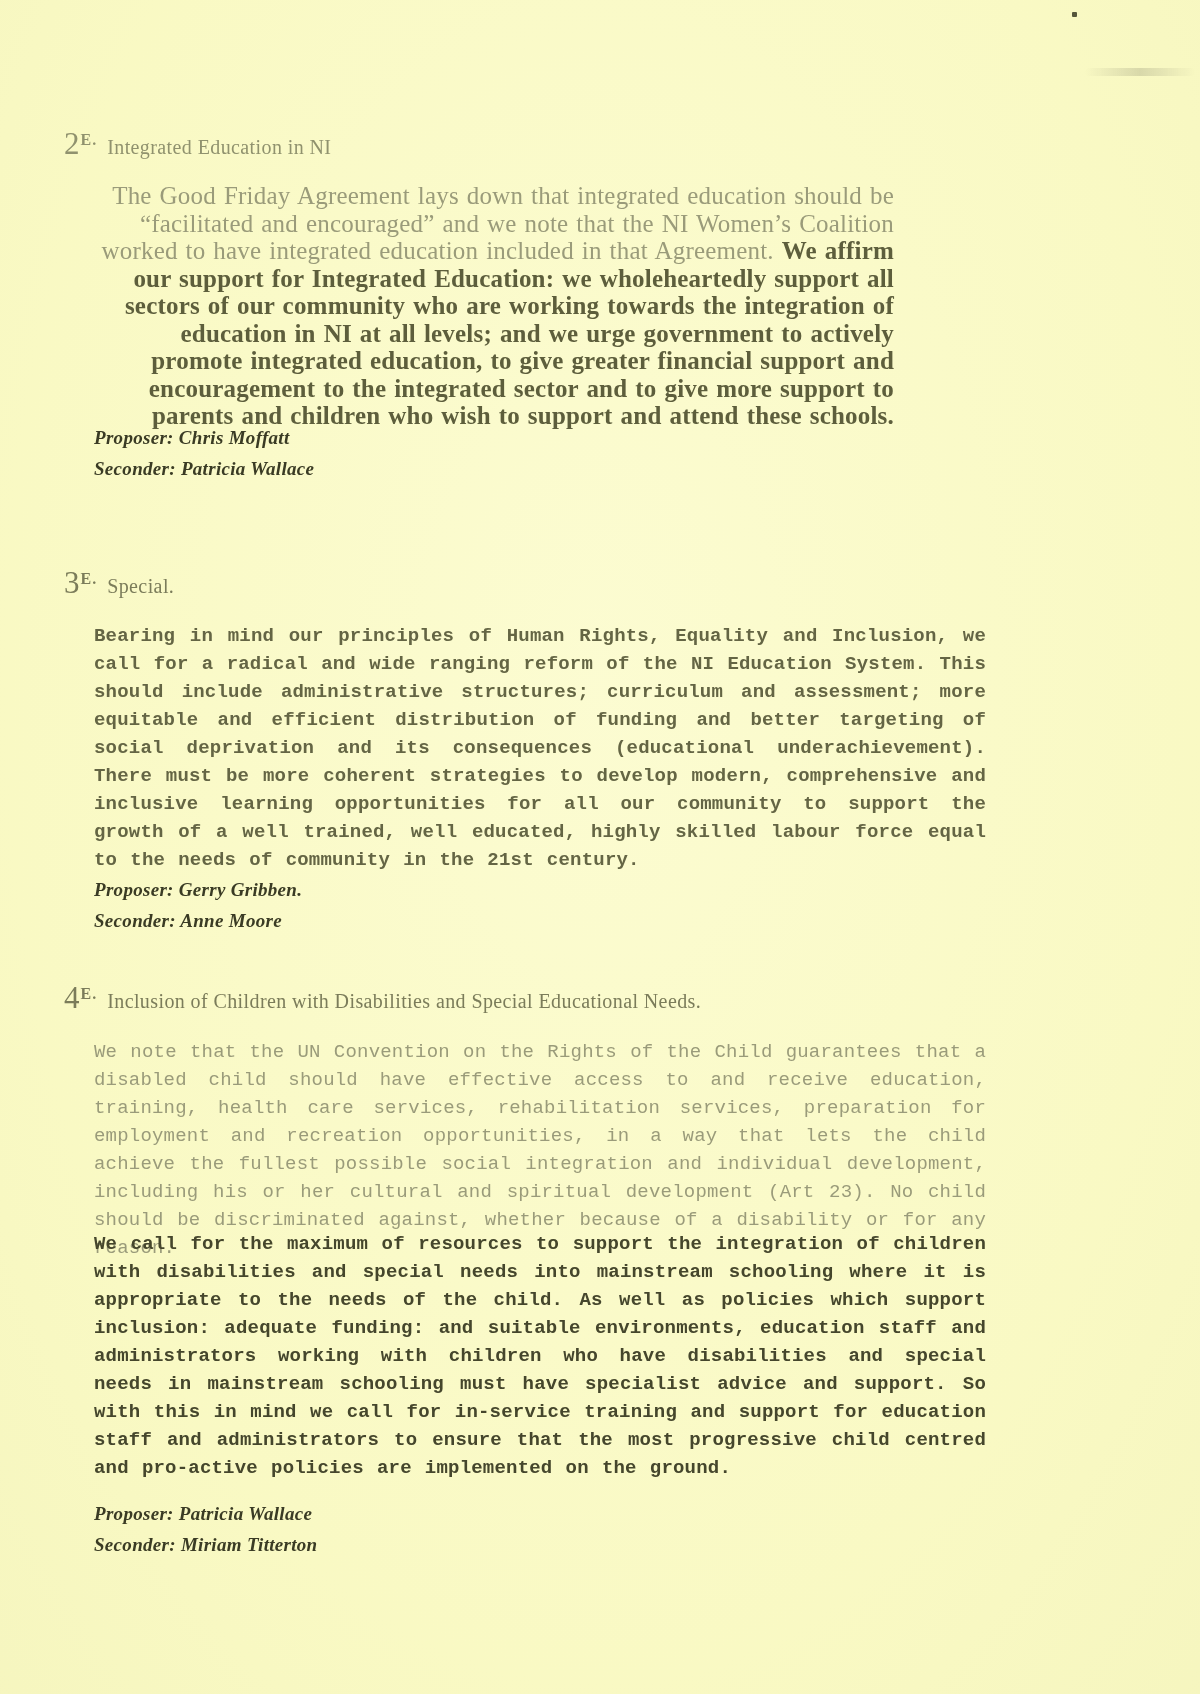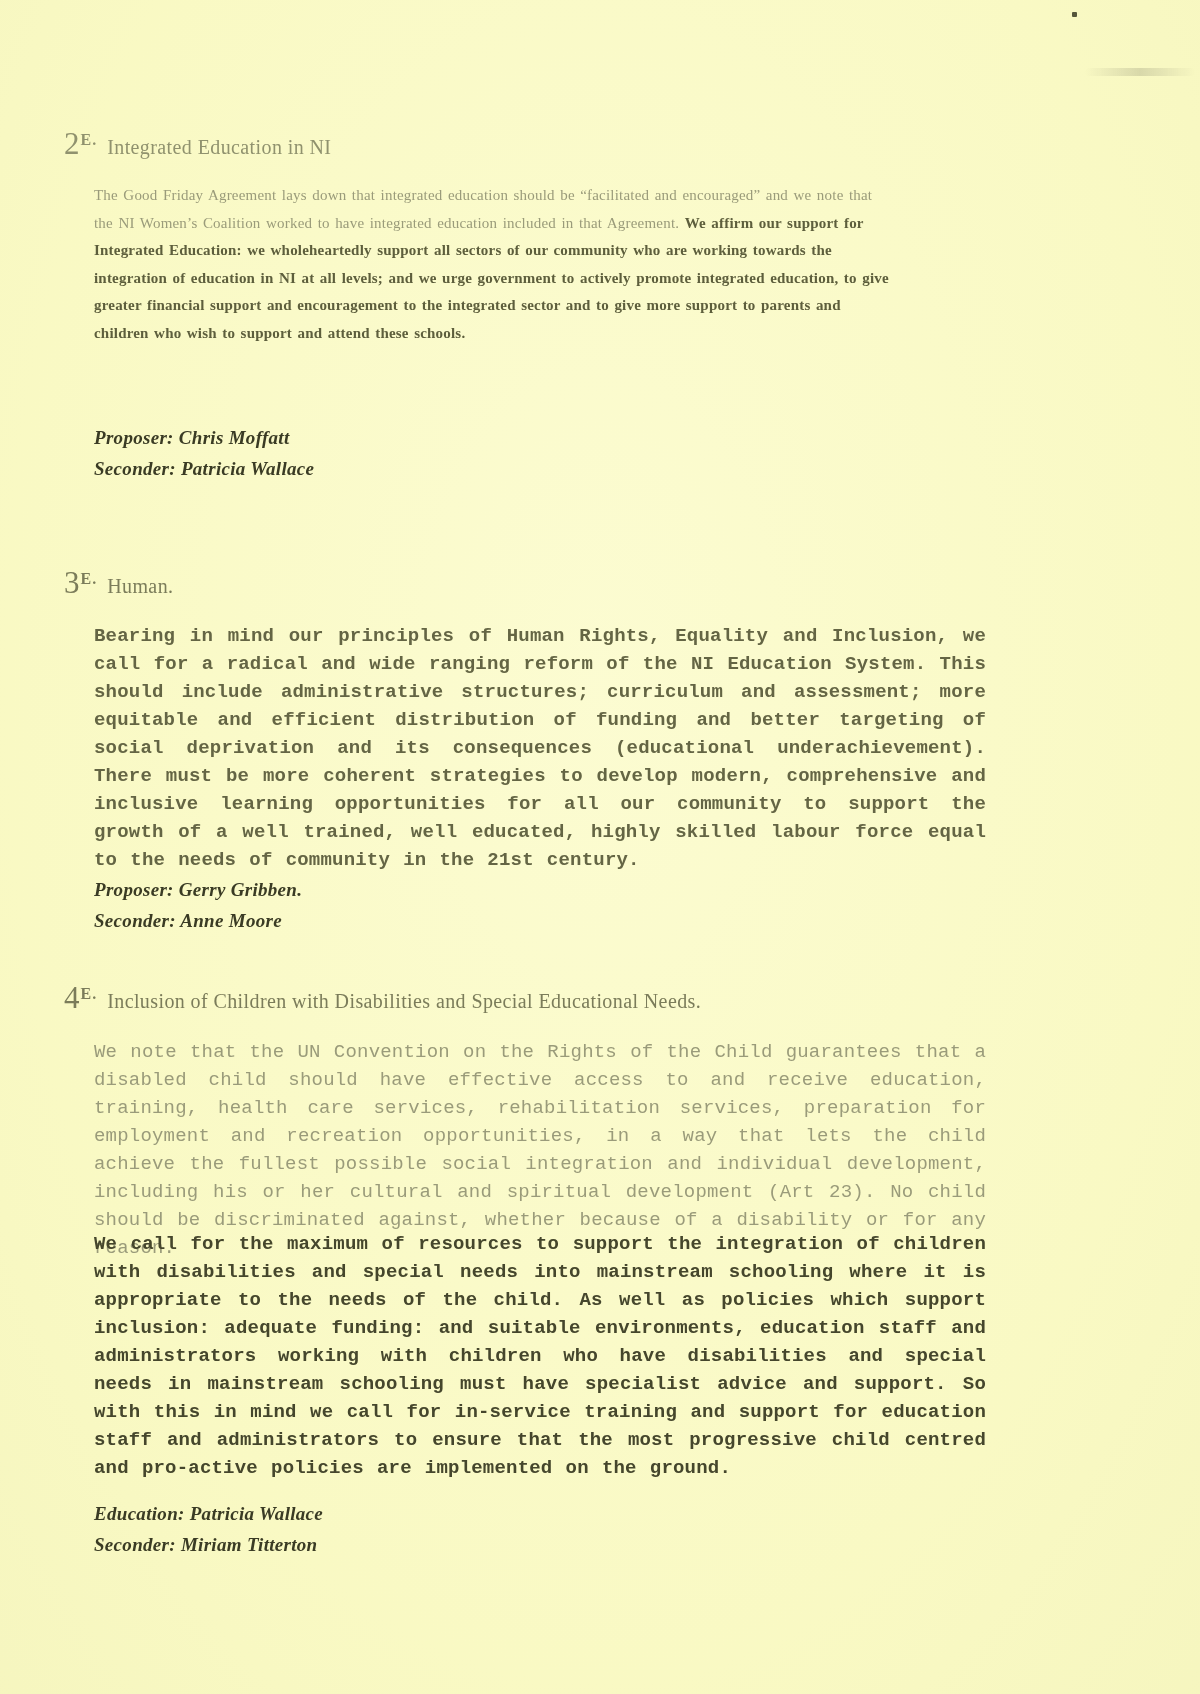--- a/index.html
+++ b/index.html
@@ -89,47 +89,47 @@
 <div class="page">
   <div class="content">
 
     <div class="speck" style="left:1072px; top:12px;"></div>
     <div class="smudge" style="left:1085px; top:68px;"></div>
 
     <div class="heading ink-light-2" style="top:126px;">
       <span class="num">2</span><span class="letter">E.</span><span class="title">Integrated Education in NI</span>
     </div>
 
-    <div class="para" style="top:182px; width:800px; font-size:15px; line-height:27.5px;">
+    <div class="para" style="top:182px; width:800px; font-size:25px; line-height:27.5px;text-align:right;">
       <span class="ink-light">The Good Friday Agreement lays down that integrated education should be “facilitated and encouraged” and we note that the NI Women’s Coalition worked to have integrated education included in that Agreement. </span><span class="emph">We affirm our support for Integrated Education: we wholeheartedly support all sectors of our community who are working towards the integration of education in NI at all levels; and we urge government to actively promote integrated education, to give greater financial support and encouragement to the integrated sector and to give more support to parents and children who wish to support and attend these schools.</span>
     </div>
 
     <div class="names ink-darkest" style="top:422px;">
       <div>Proposer: Chris Moffatt</div>
       <div>Seconder: Patricia Wallace</div>
     </div>
 
     <div class="heading ink-medium" style="top:565px;">
-      <span class="num">3</span><span class="letter">E.</span><span class="title">Human.</span>
+      <span class="num">3</span><span class="letter">E.</span><span class="title">Special.</span>
     </div>
 
     <div class="para justify ink-med-dark" style="top:622px; width:892px;">Bearing in mind our principles of Human Rights, Equality and Inclusion, we call for a radical and wide ranging reform of the NI Education System. This should include administrative structures; curriculum and assessment; more equitable and efficient distribution of funding and better targeting of social deprivation and its consequences (educational underachievement).  There must be more coherent strategies to develop modern, comprehensive and inclusive learning opportunities for all our community to support the growth of a well trained, well educated, highly skilled labour force equal to the needs of community in the 21st century.</div>
 
     <div class="names ink-darkest" style="top:874px;">
       <div>Proposer: Gerry Gribben.</div>
       <div>Seconder: Anne Moore</div>
     </div>
 
     <div class="heading ink-medium" style="top:980px;">
       <span class="num">4</span><span class="letter">E.</span><span class="title">Inclusion of Children with Disabilities and Special Educational Needs.</span>
     </div>
 
     <div class="para justify ink-light" style="top:1038px; width:892px;">We note that the UN Convention on the Rights of the Child guarantees that a disabled child should have effective access to and receive education, training, health care services, rehabilitation services, preparation for employment and recreation opportunities, in a way that lets the child achieve the fullest possible social integration and individual development, including his or her cultural and spiritual development (Art 23). No child should be discriminated against, whether because of a disability or for any reason.</div>
 
     <div class="para justify ink-dark" style="top:1230px; width:892px;">We call for the maximum of resources to support the integration of children with disabilities and special needs into mainstream schooling where it is appropriate to the needs of the child. As well as policies which support inclusion: adequate funding: and suitable environments, education staff and administrators working with children who have disabilities and special needs in mainstream schooling must have specialist advice and support. So with this in mind we call for in-service training and support for education staff and administrators to ensure that the most progressive child centred and pro-active policies are implemented on the ground.</div>
 
     <div class="names ink-darkest" style="top:1498px;">
-      <div>Education: Patricia Wallace</div>
+      <div>Proposer: Patricia Wallace</div>
       <div>Seconder: Miriam Titterton</div>
     </div>
 
   </div>
 </div>
 
 </body></html>

